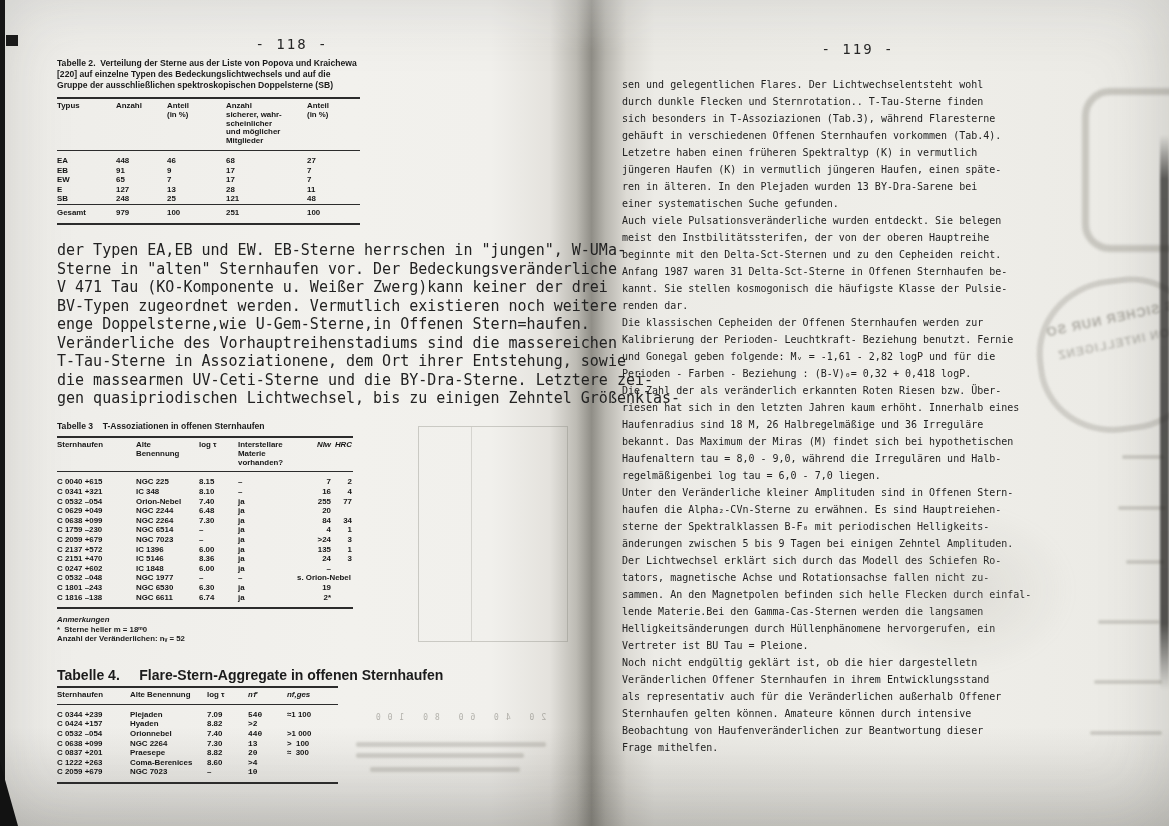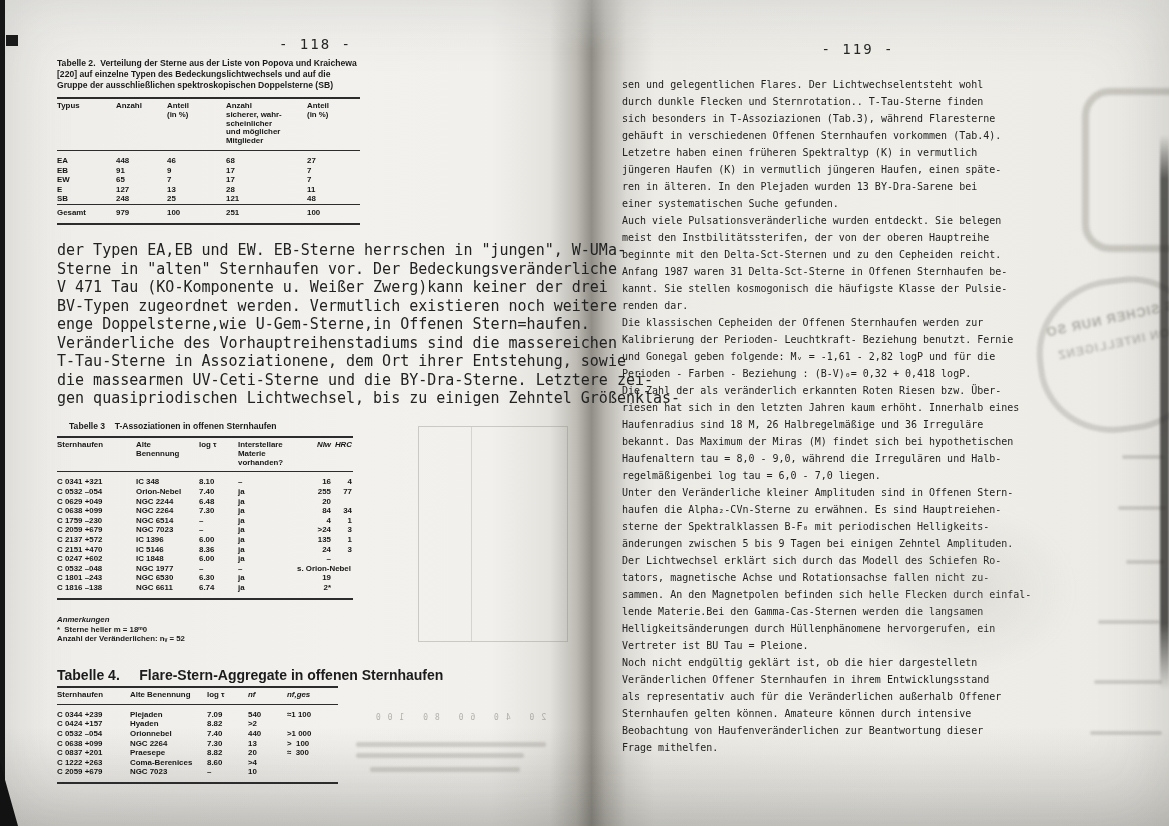--- a/index.html
+++ b/index.html
@@ -20,30 +20,30 @@
   .corner-bl{position:absolute;left:0;bottom:0;width:18px;height:64px;background:#121212;
     clip-path:polygon(0 0,100% 100%,0 100%);}
   .edge-right{position:absolute;right:0;top:135px;width:9px;height:555px;
     background:linear-gradient(180deg,rgba(35,34,32,0) 0%,rgba(35,34,32,.7) 8%,rgba(35,34,32,.75) 88%,rgba(35,34,32,0) 100%);
     filter:blur(1px);}
   .stain{position:absolute;left:845px;top:505px;width:230px;height:170px;border-radius:50%;
     background:radial-gradient(ellipse at center,rgba(160,157,147,.20),rgba(160,157,147,0) 70%);filter:blur(6px);}
 
   
   .pageno{position:absolute;font-size:14px;letter-spacing:2px;color:#262626;}
-  .pn118{left:232px;top:36px;width:120px;text-align:right;}
+  .pn118{left:232px;top:36px;width:120px;text-align:center;}
   .pn119{left:798px;top:41px;width:120px;text-align:center;}
 
   .para{position:absolute;white-space:pre;color:#222;}
   .p118{left:57px;top:241px;font-size:15px;line-height:18.5px;}
   .p119{left:622px;top:76px;font-size:10px;line-height:17px;}
 
   .cap{position:absolute;font-family:"Liberation Sans",sans-serif;font-weight:bold;color:#1b1b1b;white-space:pre-wrap;}
   .cap2{left:57px;top:58px;width:305px;font-size:8.6px;line-height:11px;}
-  .cap3{left:57px;top:421px;font-size:8.6px;white-space:pre;margin-left:12px;}
+  .cap3{left:57px;top:421px;font-size:8.6px;white-space:pre;}
   .cap4{left:57px;top:667px;font-size:14px;white-space:pre;}
 
   .notes{position:absolute;left:57px;top:615px;font-family:"Liberation Sans",sans-serif;
     font-size:7.8px;line-height:9.5px;font-weight:bold;color:#1b1b1b;white-space:pre;}
   .notes .nt{font-style:italic;}
 
   
   .tblwrap{position:absolute;}
   .w-t2{left:57px;top:97px;width:298px;}
   .w-t3{left:57px;top:436px;width:290px;}
@@ -66,21 +66,21 @@
   .w-t3 th:nth-child(1),.w-t3 td:nth-child(1){width:78px;}
   .w-t3 th:nth-child(2),.w-t3 td:nth-child(2){width:62px;}
   .w-t3 th:nth-child(3),.w-t3 td:nth-child(3){width:38px;}
   .w-t3 th:nth-child(4),.w-t3 td:nth-child(4){width:58px;}
   .w-t3 th:nth-child(5),.w-t3 td:nth-child(5){width:34px;text-align:right;}
   .w-t3 th:nth-child(6),.w-t3 td:nth-child(6){width:20px;text-align:right;}
   .w-t3 th:nth-child(5),.w-t3 th:nth-child(6){font-style:italic;}
   .w-t4 th:nth-child(1),.w-t4 td:nth-child(1){width:72px;}
   .w-t4 th:nth-child(2),.w-t4 td:nth-child(2){width:76px;}
   .w-t4 th:nth-child(3),.w-t4 td:nth-child(3){width:40px;}
-  .w-t4 th:nth-child(4),.w-t4 td:nth-child(4){width:38px;}
+  .w-t4 th:nth-child(4),.w-t4 td:nth-child(4){width:38px;font-family:Liberation Mono, monospace;}
   .w-t4 th:nth-child(5),.w-t4 td:nth-child(5){width:50px;}
   .w-t4 th:nth-child(4),.w-t4 th:nth-child(5){font-style:italic;}
 
   
   .ghost{position:absolute;pointer-events:none;}
   .g-frame{left:1082px;top:88px;width:130px;height:150px;border:7px solid rgba(150,147,138,.42);
     border-radius:28px;filter:blur(1.6px);}
   .g-stamp{left:1037px;top:278px;width:152px;height:142px;border:6px solid rgba(158,155,146,.38);
     border-radius:48% 42% 44% 46%;transform:rotate(-7deg);filter:blur(1.2px);}
   .g-stamp .l{position:absolute;left:0;width:100%;text-align:center;
@@ -191,20 +191,28 @@
 Benennung</th>
             <th>log τ</th>
             <th>Interstellare
 Materie
 vorhanden?</th>
             <th>Nlw</th>
             <th>HRC</th>
           </tr>
         </thead>
         <tbody>
+          <tr>
+            <td>C 0040 +615</td>
+            <td>NGC 225</td>
+            <td>8.15</td>
+            <td>–</td>
+            <td>7</td>
+            <td>2</td>
+          </tr>
           <tr>
             <td>C 0341 +321</td>
             <td>IC 348</td>
             <td>8.10</td>
             <td>–</td>
             <td>16</td>
             <td>4</td>
           </tr>
           <tr>
             <td>C 0532 –054</td>

